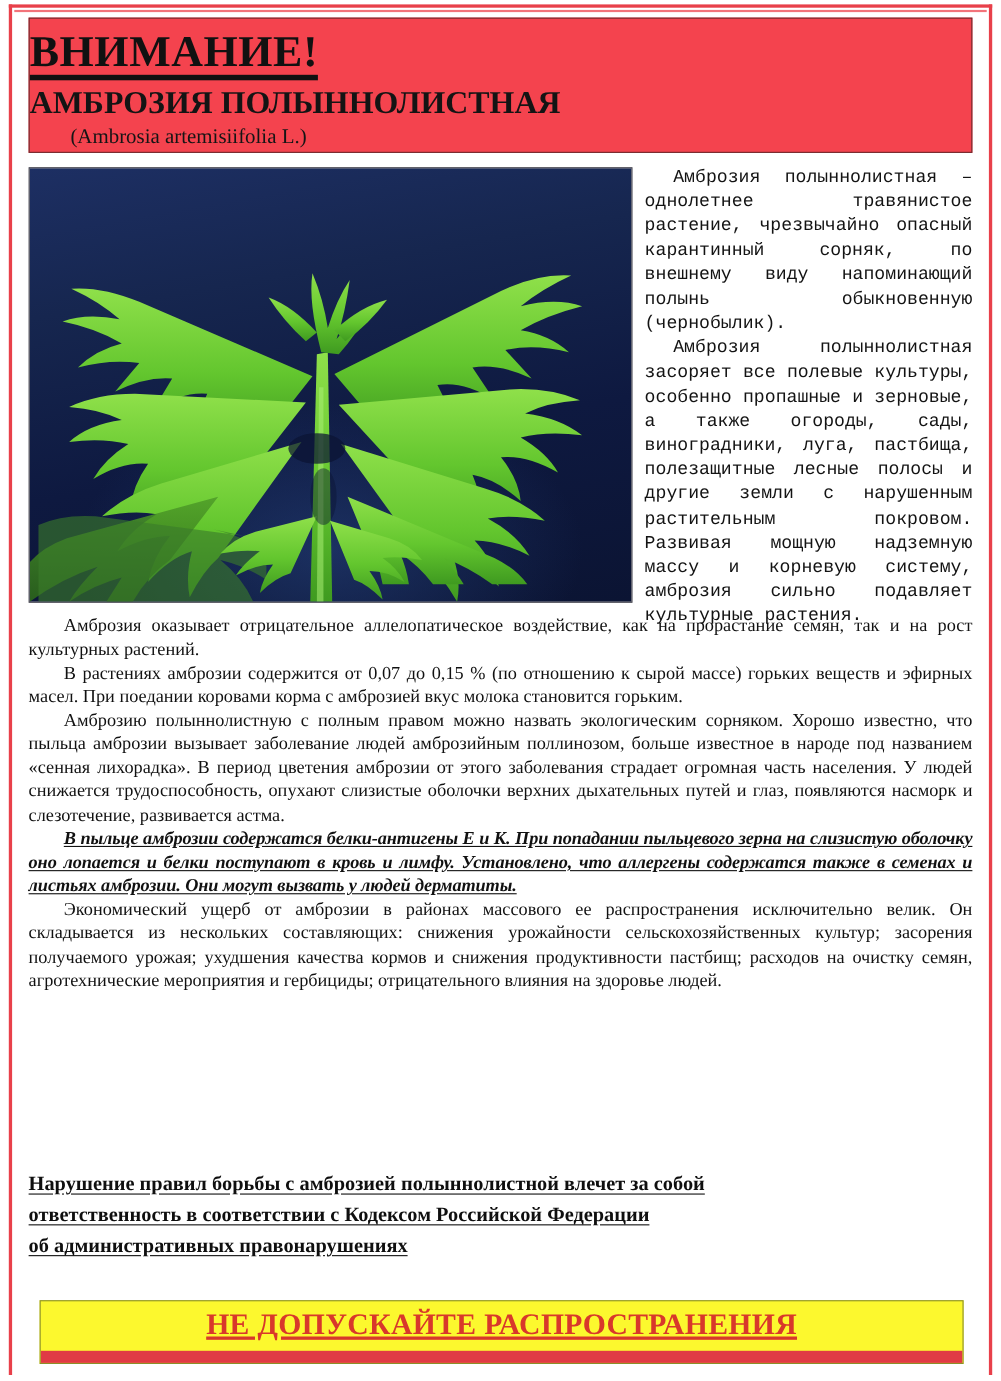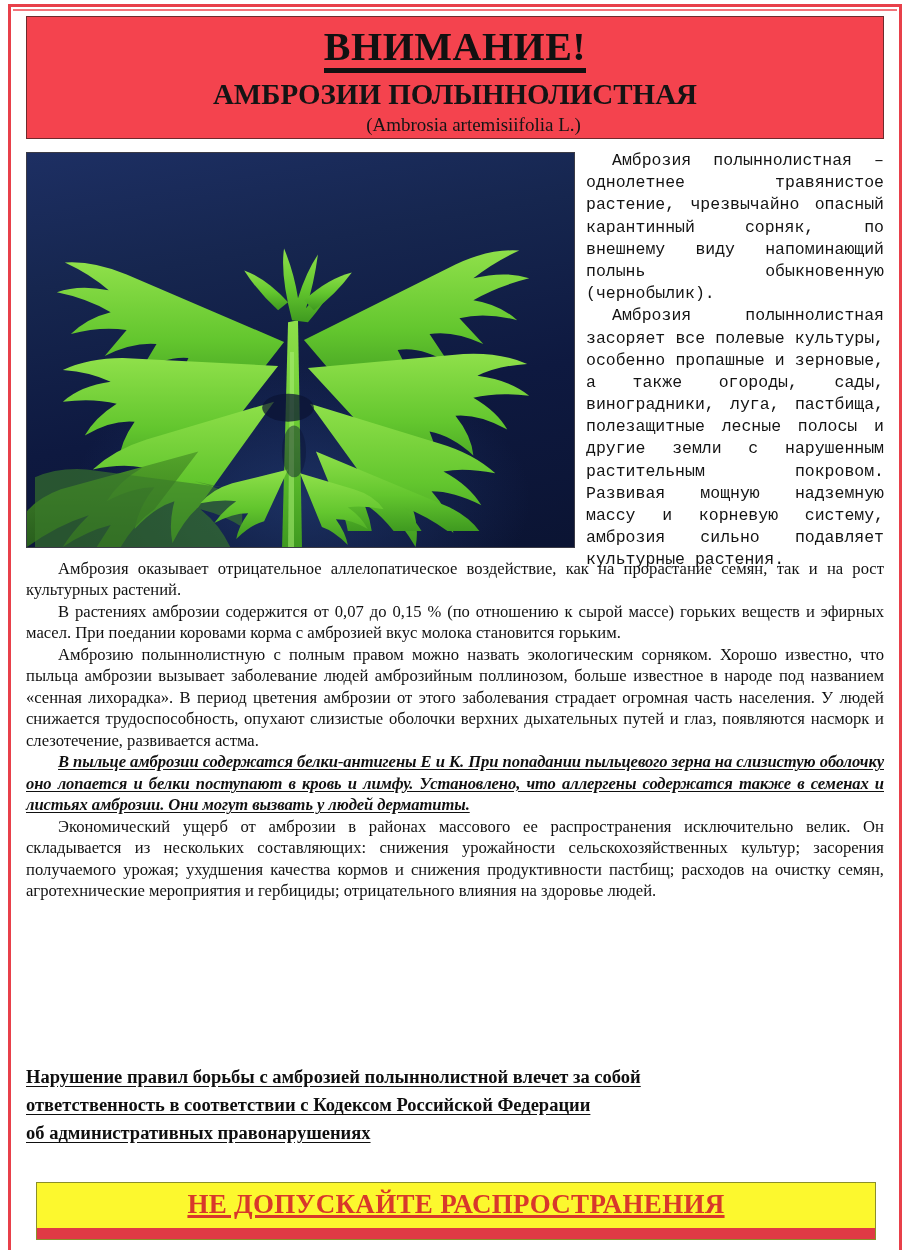--- a/index.html
+++ b/index.html
@@ -50,21 +50,20 @@
   
   .header-banner {
     position: absolute;
     left: 26px;
     top: 16px;
     width: 858px;
     height: 123px;
     background: #f4434e;
     border: 1px solid #6e2a2d;
     box-sizing: border-box;
-    text-align: center;
     overflow: hidden;
   }
   .header-title {
     font-size: 40px;
     font-weight: bold;
     letter-spacing: 0.5px;
     color: #111111;
     line-height: 1;
     margin-top: 10px;
     display: inline-block;
@@ -213,21 +212,21 @@
 </style>
 </head>
 <body>
 
 <div class="page-inner">
 
   <div class="page-frame"></div>
 
   <div class="header-banner">
     <div class="header-title">ВНИМАНИЕ!</div>
-    <div class="header-subtitle">АМБРОЗИИ ПОЛЫННОЛИСТНАЯ</div>
+    <div class="header-subtitle">АМБРОЗИЯ ПОЛЫННОЛИСТНАЯ</div>
     <div class="header-latin">(Ambrosia artemisiifolia L.)</div>
   </div>
 
   <div class="top-section">
 
     <div class="plant-photo">
       <div class="leafwrap">
         <svg viewBox="0 0 549 396" preserveAspectRatio="none" aria-hidden="true">
           <defs>
             <linearGradient id="lg" x1="0" y1="0" x2="0" y2="1">

